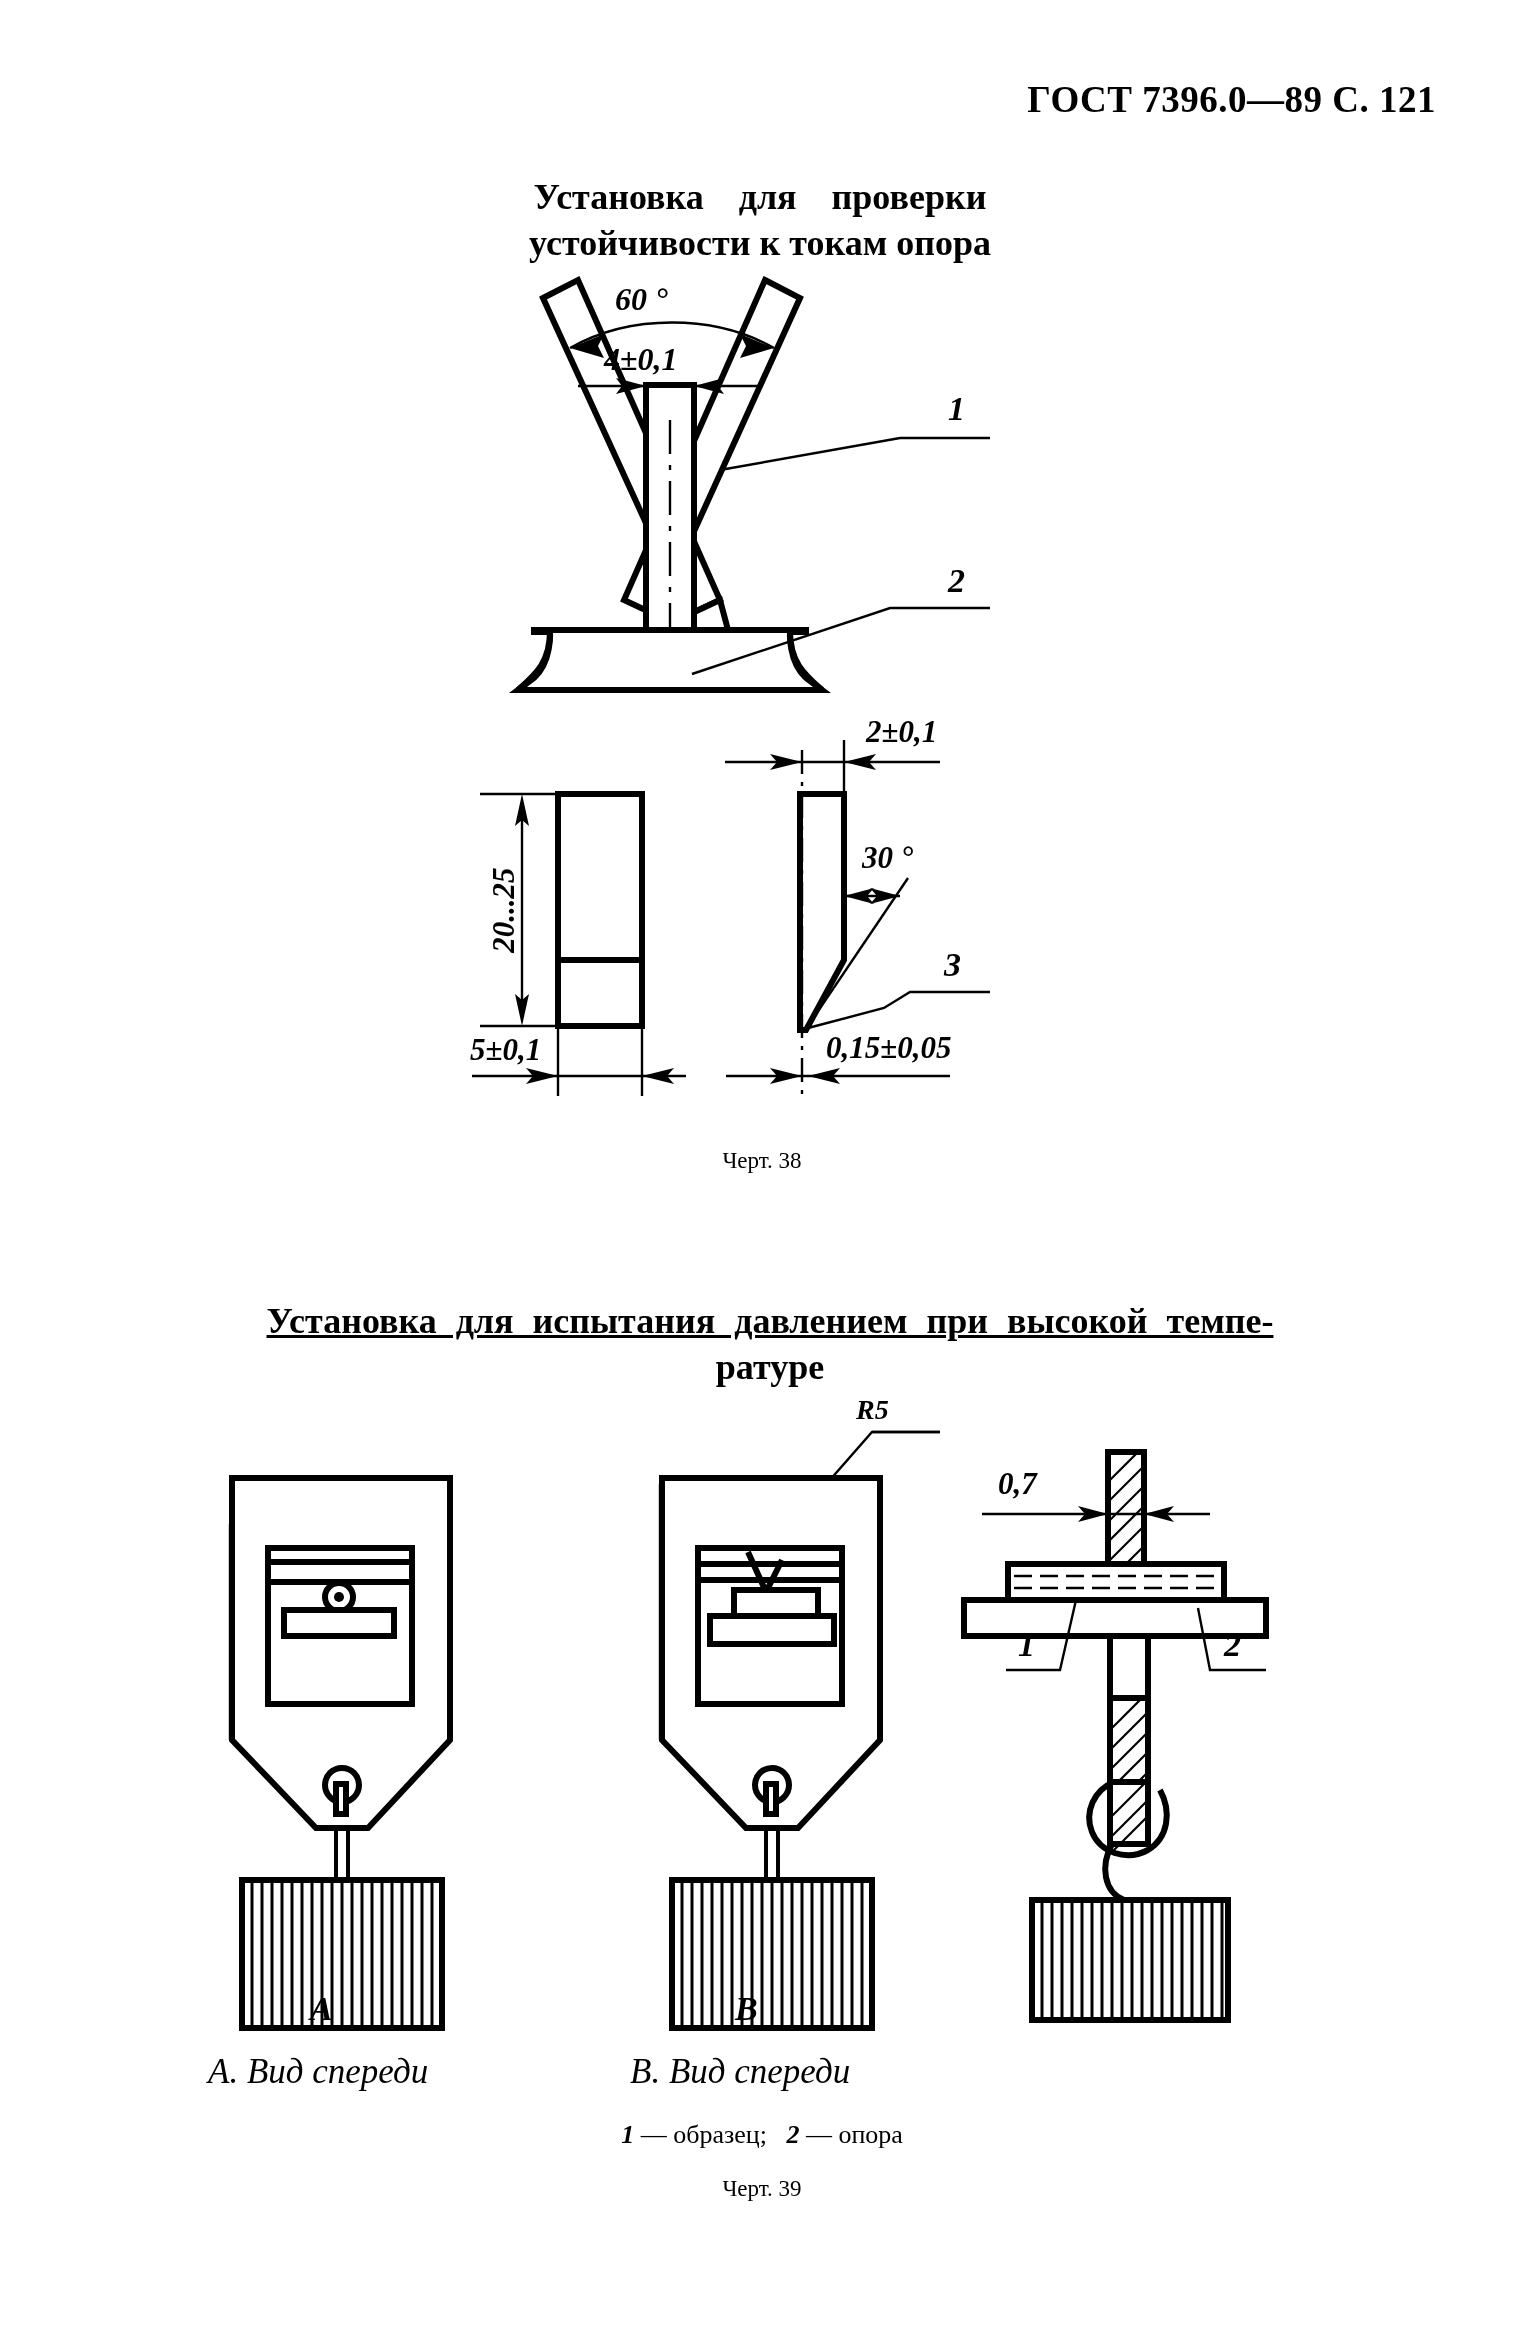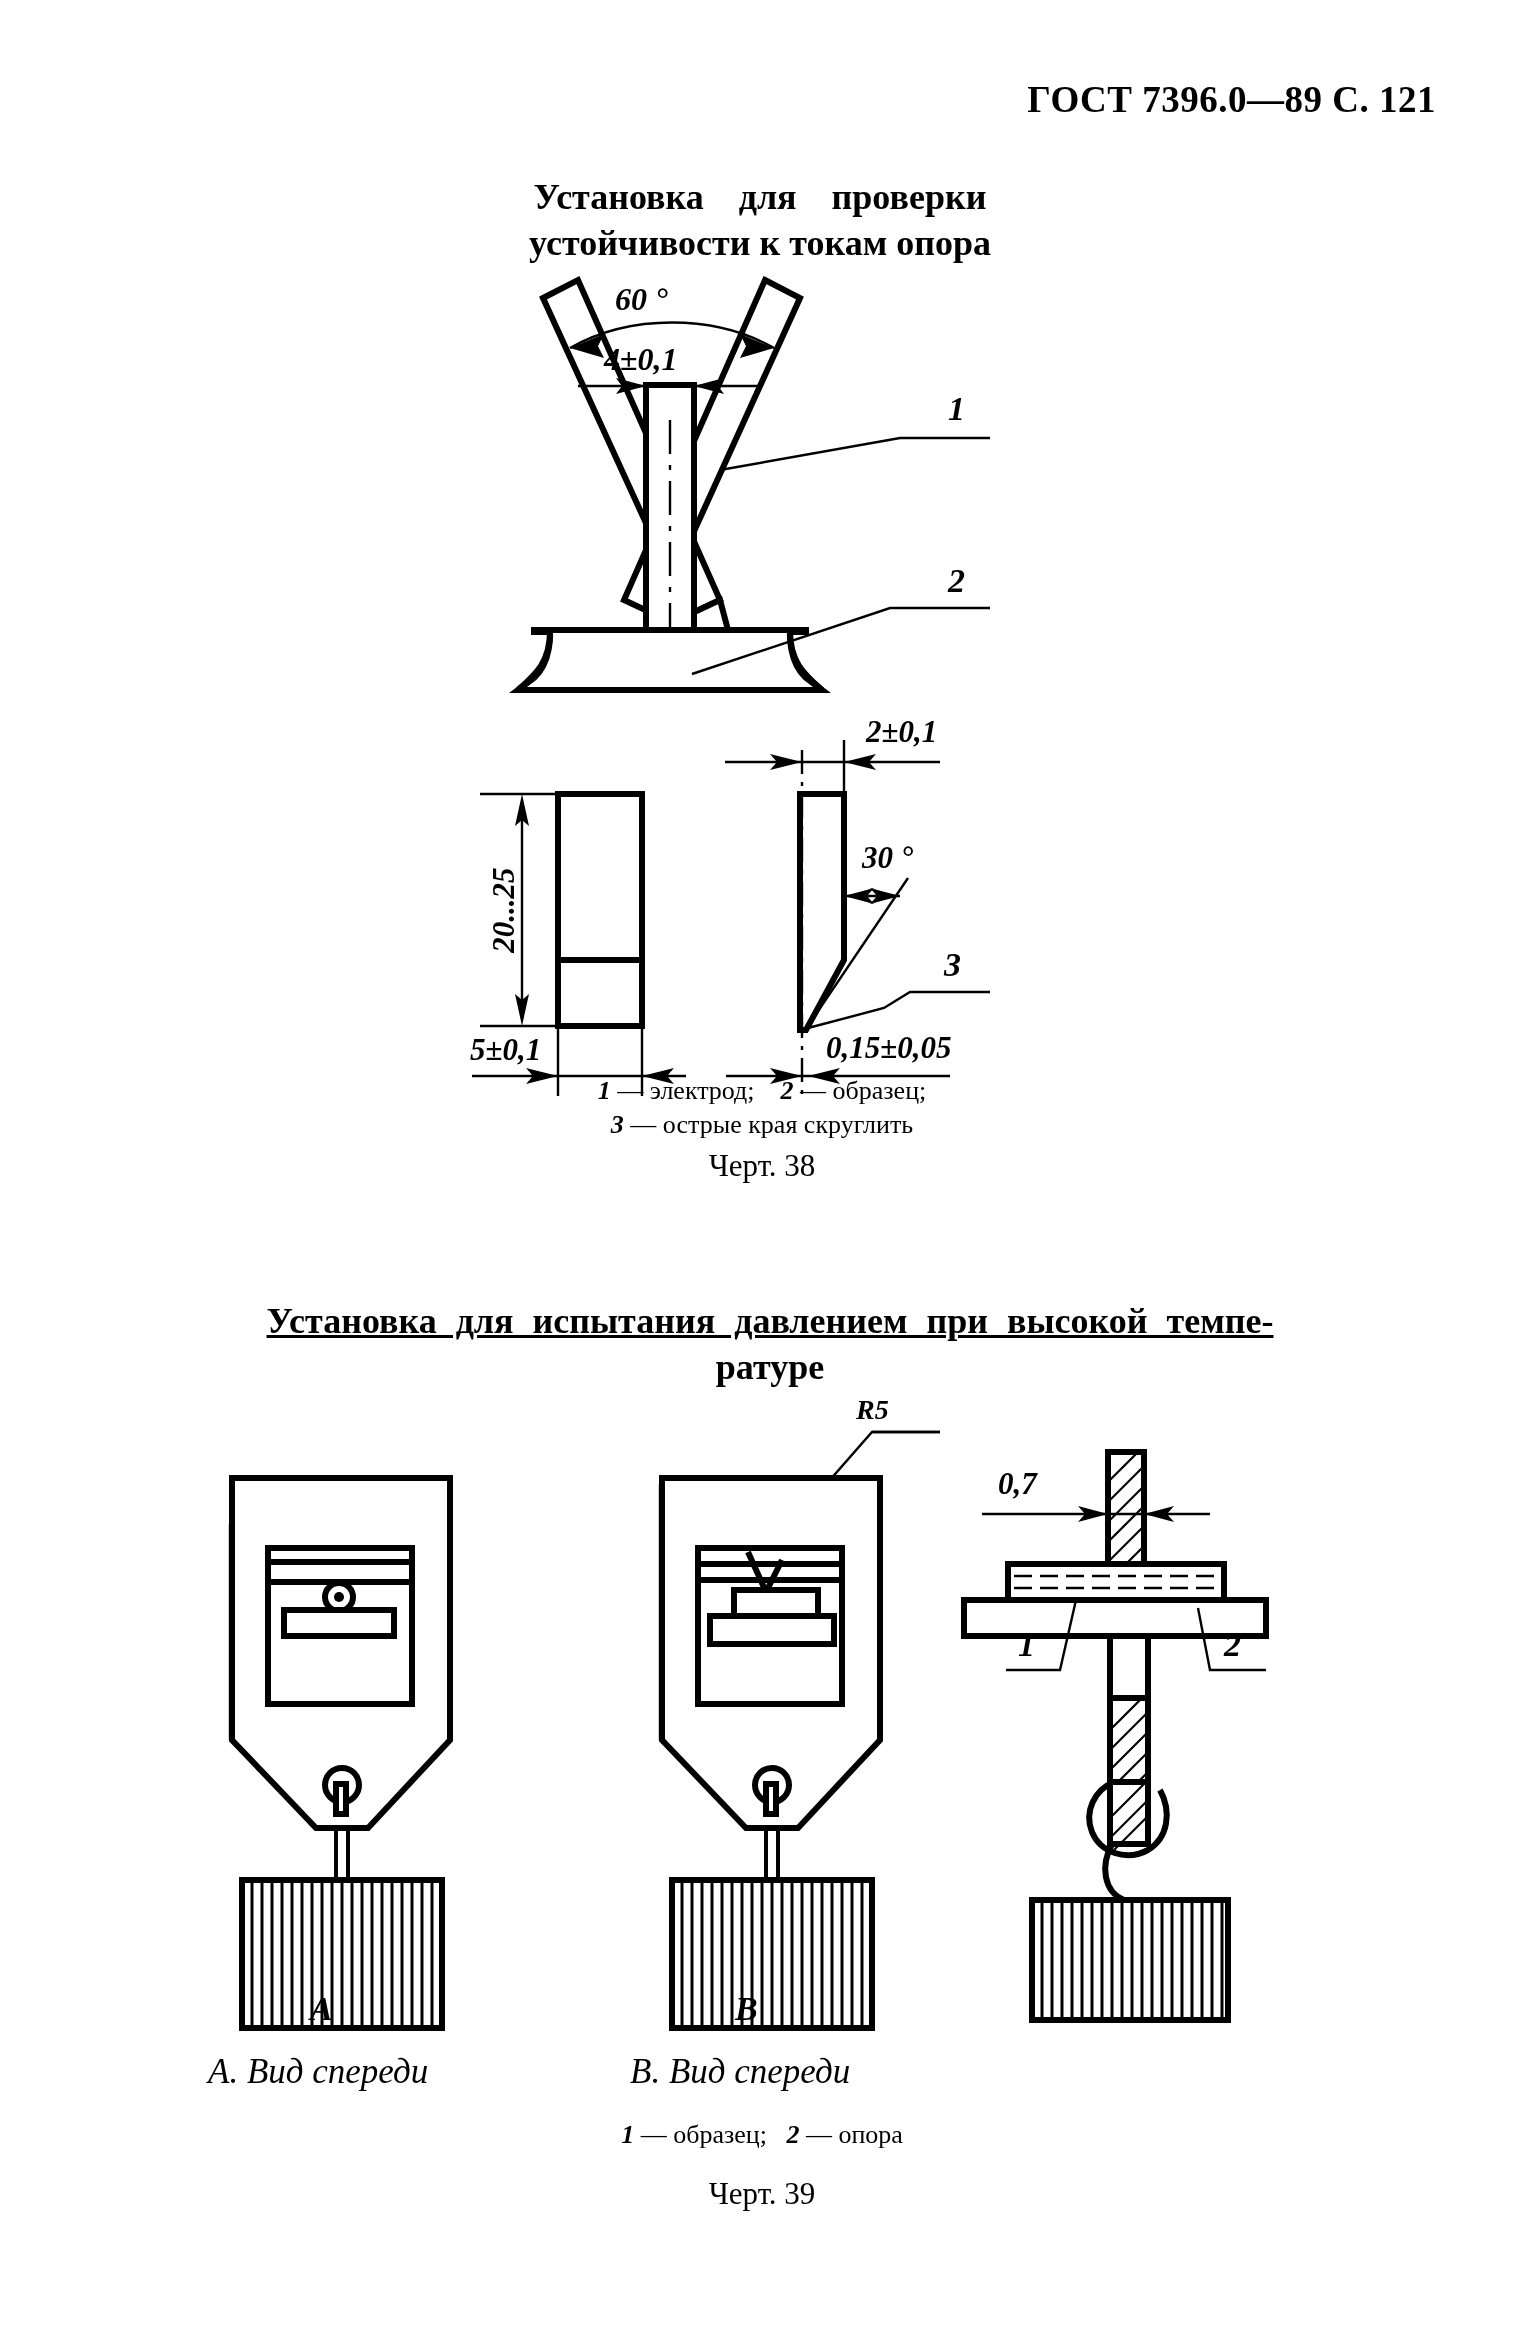--- a/index.html
+++ b/index.html
@@ -34,21 +34,21 @@
   #title39 .l2{display:block;}
 
   
   .legend{
     position:absolute;text-align:center;width:100%;
     font-family:"Liberation Serif", serif;font-size:26px;line-height:1.3;
   }
   .legend .n{font-style:italic;font-weight:700;}
   .fignum{
     position:absolute;text-align:center;width:100%;
-    font-family:"Liberation Serif", serif;font-size:31px;
+    font-family:"Liberation Serif", serif;font-size:23px;
   }
   .viewcap{
     position:absolute;font-family:"Liberation Serif", serif;
     font-style:italic;font-weight:400;font-size:35px;white-space:nowrap;
   }
   .viewlabel{
     position:absolute;font-family:"Liberation Serif", serif;
     font-style:italic;font-weight:700;font-size:34px;
   }
 
@@ -158,33 +158,20 @@
         <text class="dim" x="474" y="706" font-size="34">3</text>
 
         <line class="ln thin" x1="256" y1="806" x2="480" y2="806"></line>
         <path d="M 332,806 L 300,798 L 307,806 L 300,814 Z" fill="#000"></path>
         <path d="M 338,806 L 370,798 L 363,806 L 370,814 Z" fill="#000"></path>
         <text class="dim" x="356" y="788" font-size="31">0,15±0,05</text>
       </g>
     </svg>
   </div>
 
-  <div class="legend" style="top:1074px;">
-    <div>
-      <span class="n">1</span>
-      <span>— электрод;</span>
-      &nbsp;&nbsp;
-      <span class="n">2</span>
-      <span>— образец;</span>
-    </div>
-    <div>
-      <span class="n">3</span>
-      <span>— острые края скруглить</span>
-    </div>
-  </div>
   <div class="fignum" style="top:1148px;">Черт. 38</div>
 
   <div class="fig-title" id="title39">
     <span class="l1">Установка для  испытания давлением при высокой темпе-</span>
     <span class="l2">ратуре</span>
   </div>
 
   <div class="dwg" id="fig39a" style="left:200px;top:1440px;width:300px;height:570px;">
     <svg width="300" height="570" viewBox="0 0 300 570">
 

